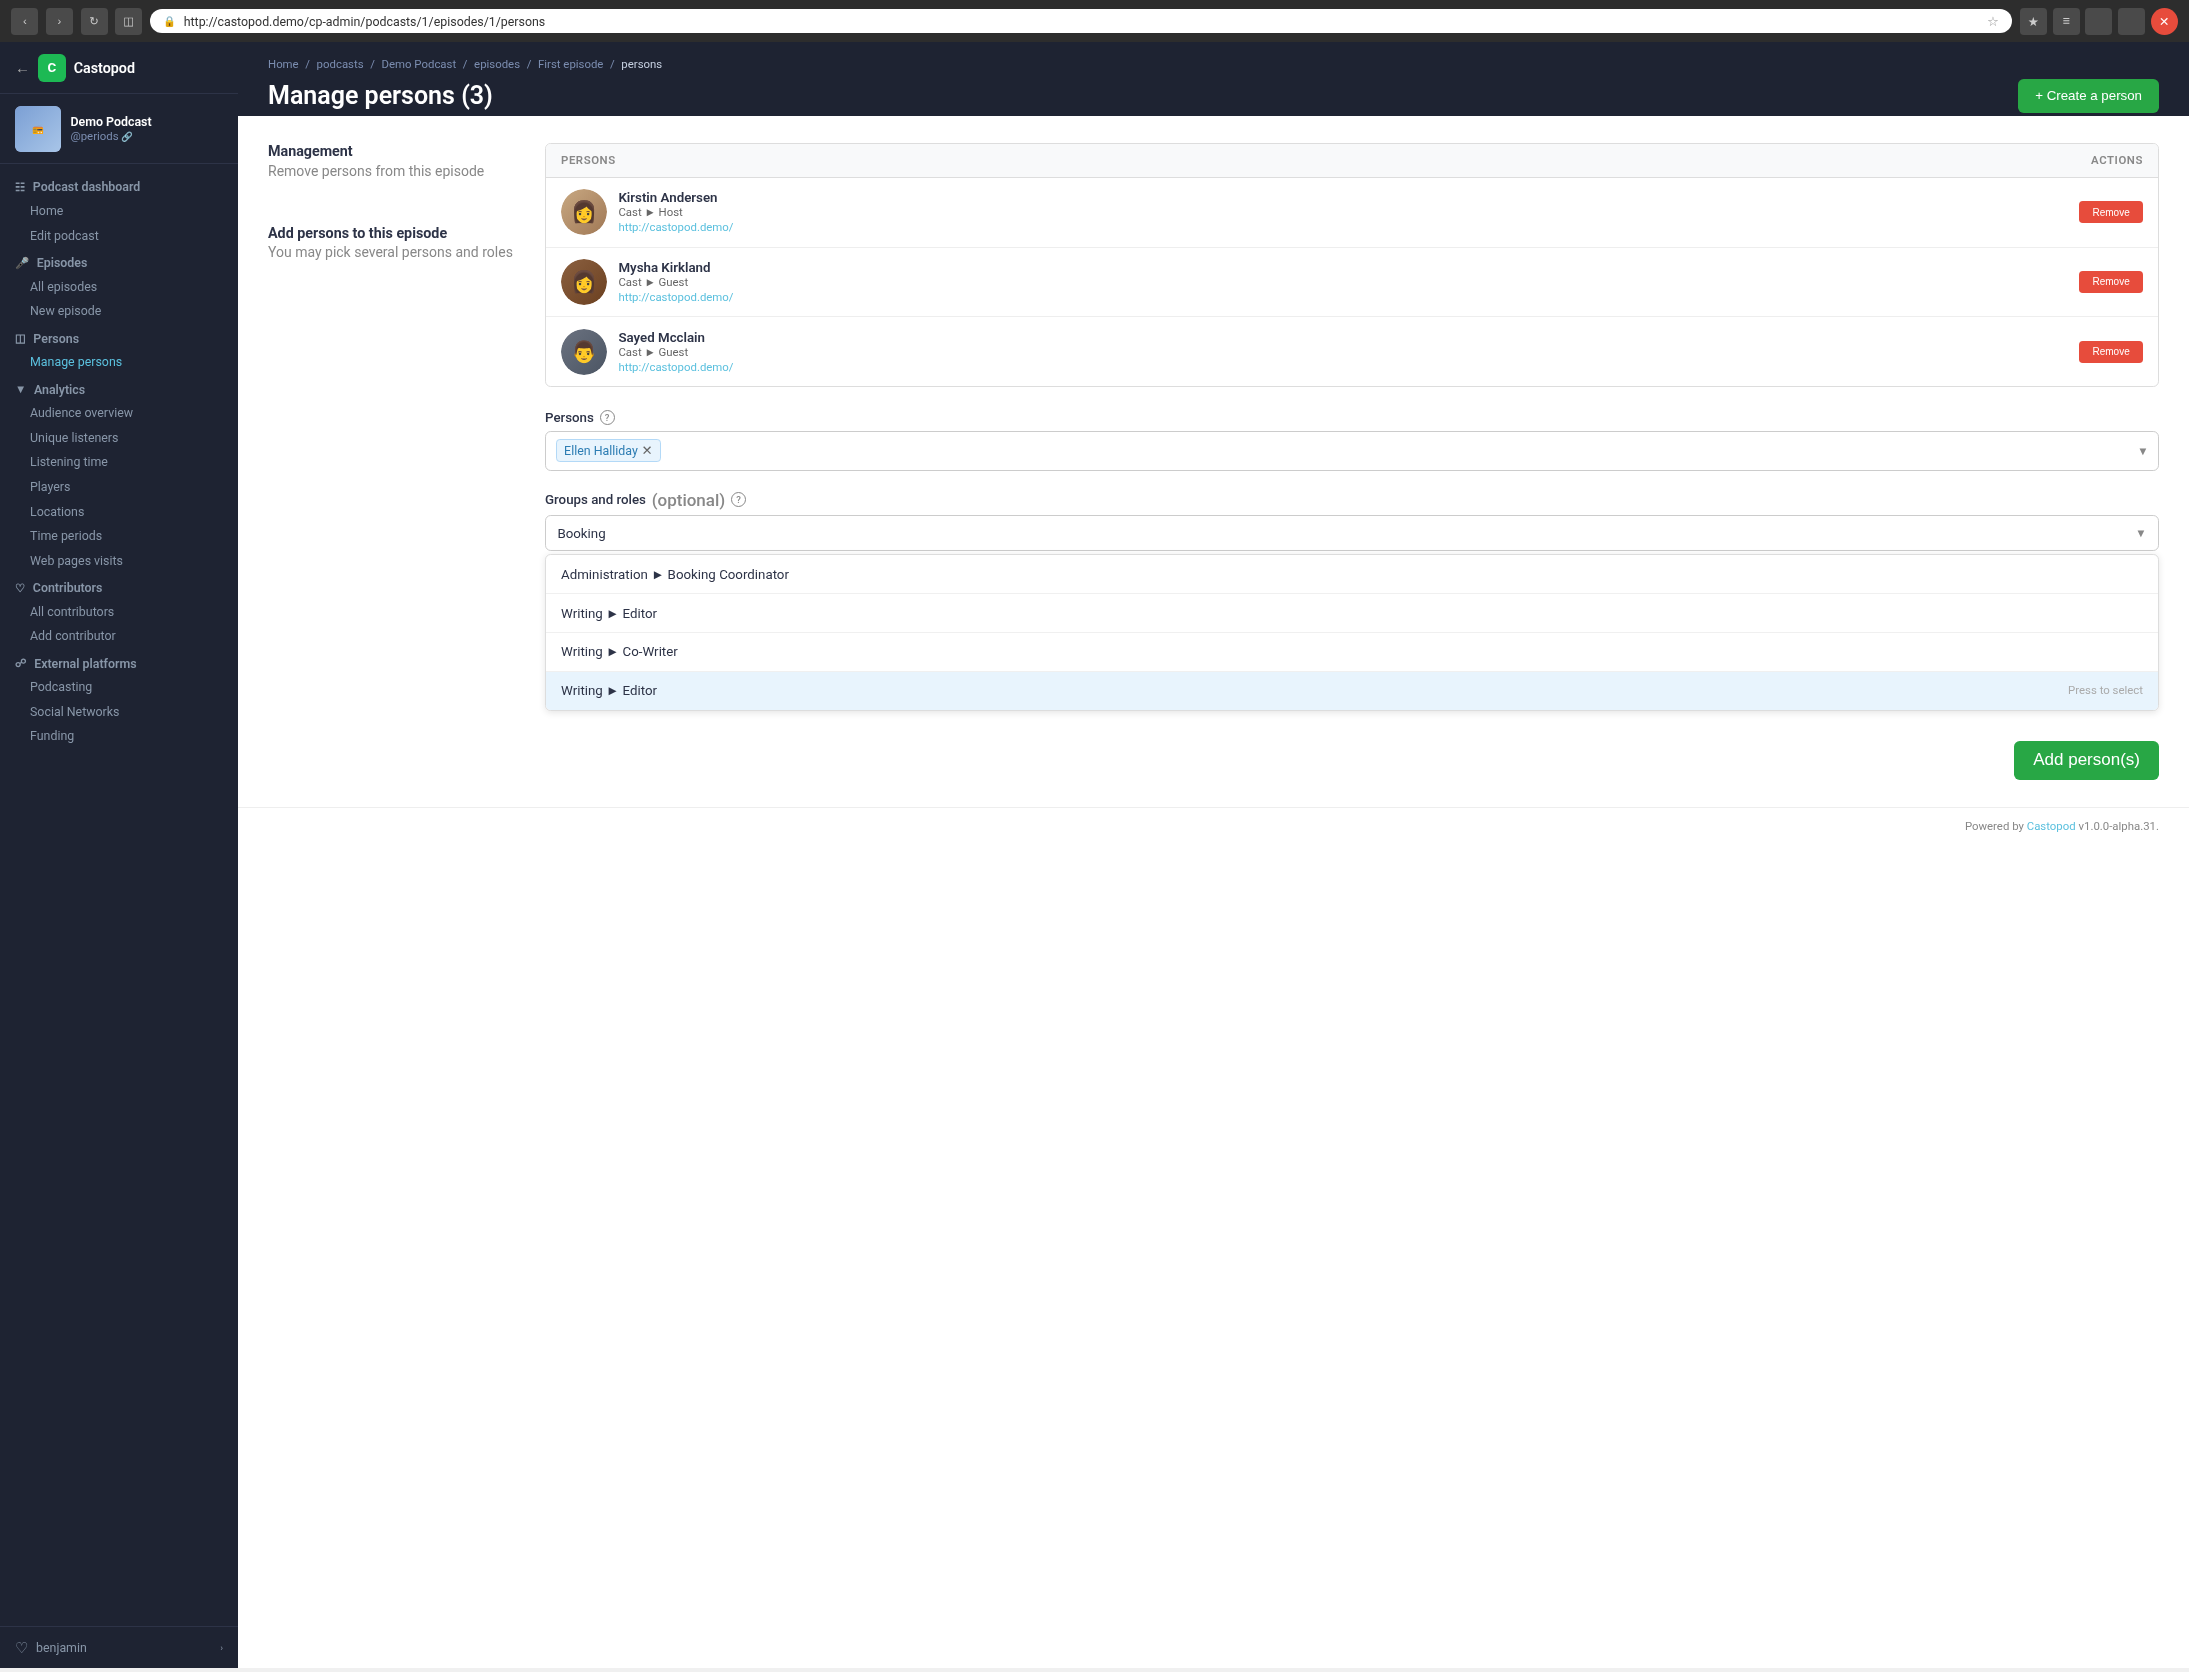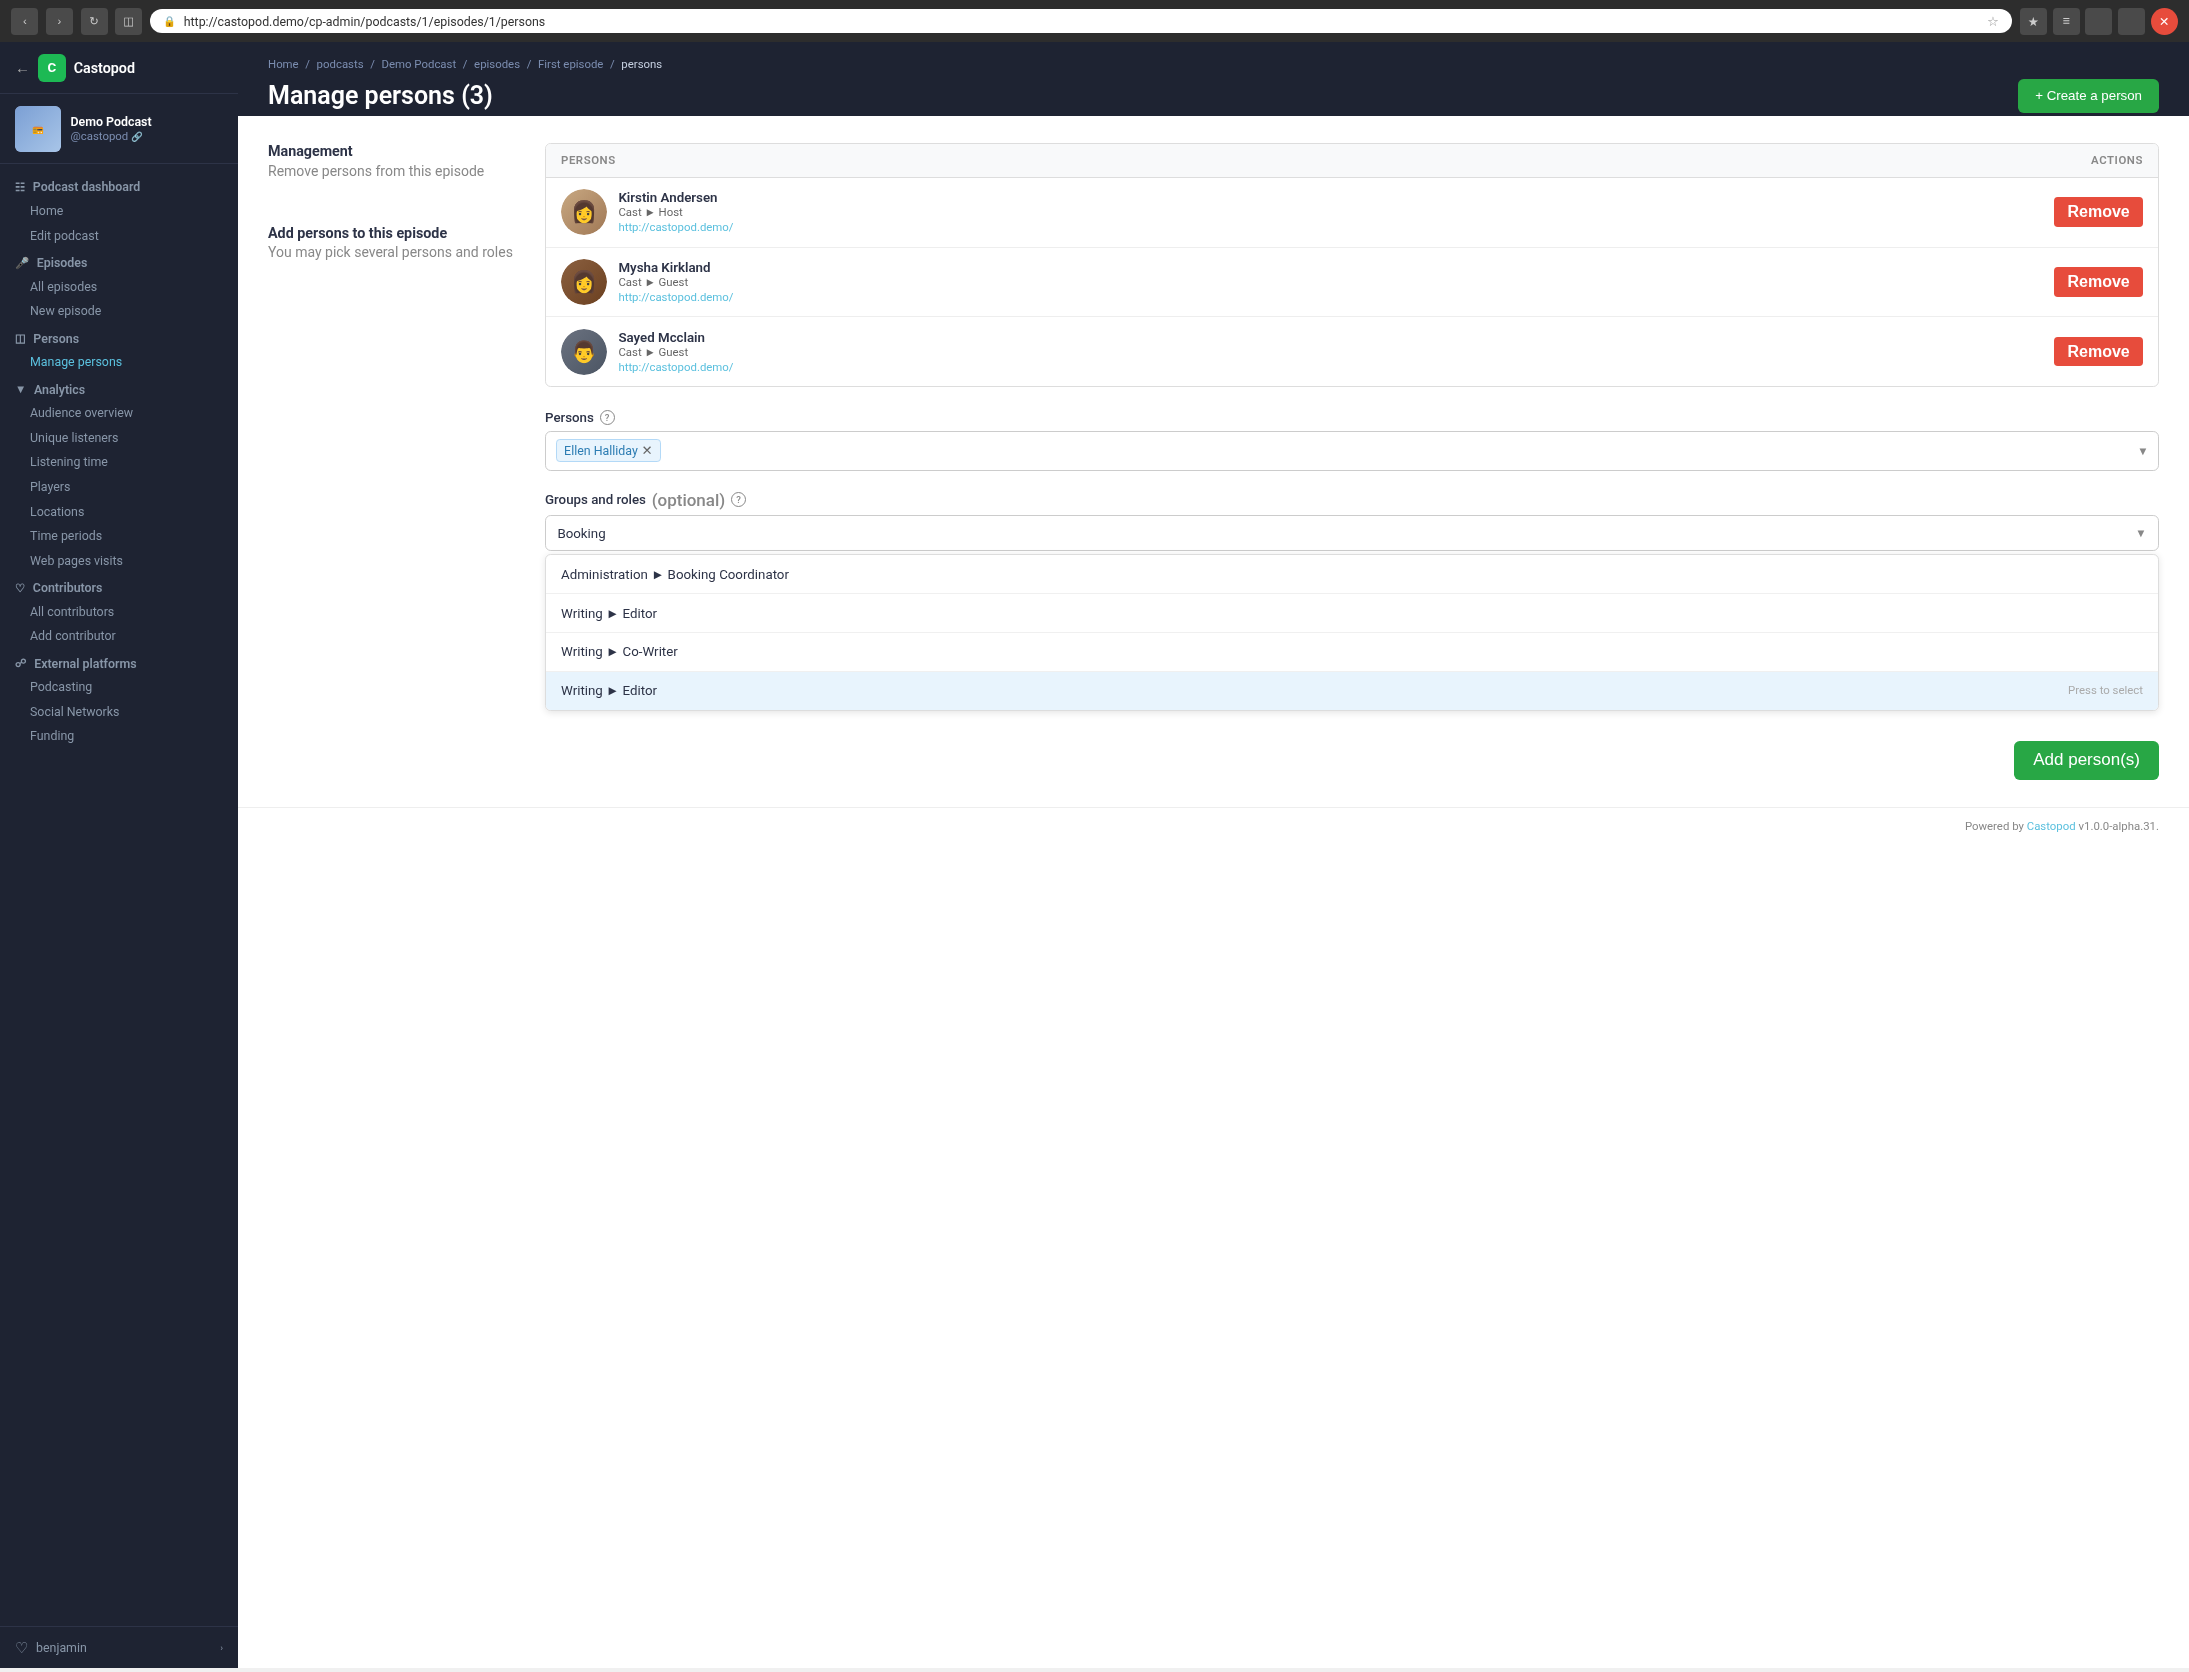--- a/index.html
+++ b/index.html
@@ -65,21 +65,21 @@
     .management-table { border: 1px solid #ddd; border-radius: 5.7px; overflow: hidden; }
     .table-header { display: grid; grid-template-columns: 1fr auto; padding: 9.5px 15px; background: #f8f9fa; border-bottom: 1px solid #ddd; }
     .table-col-label { font-size: 11.4px; font-weight: 600; color: #888; text-transform: uppercase; letter-spacing: 0.05em; }
     .person-row { display: flex; align-items: center; gap: 11.4px; padding: 11.4px 15px; border-bottom: 1px solid #eee; }
     .person-row:last-child { border-bottom: none; }
     .person-avatar { width: 46px; height: 46px; border-radius: 50%; overflow: hidden; flex-shrink: 0; }
     .person-info { flex: 1; }
     .person-name { font-weight: 600; font-size: 13.3px; color: #2d3347; }
     .person-role { font-size: 11.4px; color: #666; }
     .person-link { font-size: 11.4px; color: #5bc0de; text-decoration: none; }
-    .remove-btn { background: #e74c3c; color: white; border: none; border-radius: 3.8px; padding: 5.7px 13.3px; cursor: pointer; font-size: 16px; font-weight: 700; }
+    .remove-btn { background: #e74c3c; color: white; border: none; border-radius: 3.8px; padding: 5.7px 13.3px; cursor: pointer; font-size: 10px; font-weight: 400; }
 
     
     .form-section { margin-bottom: 19px; }
     .form-label { font-size: 13.3px; color: #2d3347; margin-bottom: 5.7px; display: flex; align-items: center; gap: 5.7px; font-weight: 500; }
     .form-label .help-icon { color: #888; font-size: 11.4px; border: 1px solid #888; border-radius: 50%; width: 15px; height: 15px; display: inline-flex; align-items: center; justify-content: center; font-style: normal; font-size: 9.5px; }
     .select-container { border: 1px solid #ccc; border-radius: 5.7px; padding: 7.6px 9.5px; display: flex; align-items: center; gap: 5.7px; background: white; }
     .selected-tag { background: #e8f4fd; border: 1px solid #b3d9f7; border-radius: 3.8px; padding: 2.9px 7.6px; font-size: 12.4px; display: flex; align-items: center; gap: 3.8px; color: #2d7db3; }
     .tag-remove { cursor: pointer; color: #666; font-size: 13.3px; }
     .select-arrow { margin-left: auto; color: #888; font-size: 11.4px; }
     .dropdown-select { border: 1px solid #ccc; border-radius: 5.7px; padding: 9.5px 11.4px; display: flex; align-items: center; background: white; cursor: pointer; }
@@ -126,21 +126,21 @@
       <span class="sidebar-app-name">Castopod</span>
     </div>
 
     <div class="podcast-info">
       <div class="podcast-thumbnail">
         <div style="width:100%;height:100%;background:linear-gradient(135deg,#7B9FD4,#A8C5E8);border-radius:5.7px;display:flex;align-items:center;justify-content:center;color:#fff;font-size:9.5px;text-align:center;padding:1.9px;">📻</div>
       </div>
       <div>
         <div class="podcast-name">Demo Podcast</div>
         <div class="podcast-handle">
-          <span>@castopod</span>
+          <span>@periods</span>
           <span style="font-size:9.5px;">🔗</span>
         </div>
       </div>
     </div>
 
     <nav class="sidebar-nav">
 
       <div class="nav-section-title">
         <span class="nav-section-icon">☷</span>
         <span>Podcast dashboard</span>

